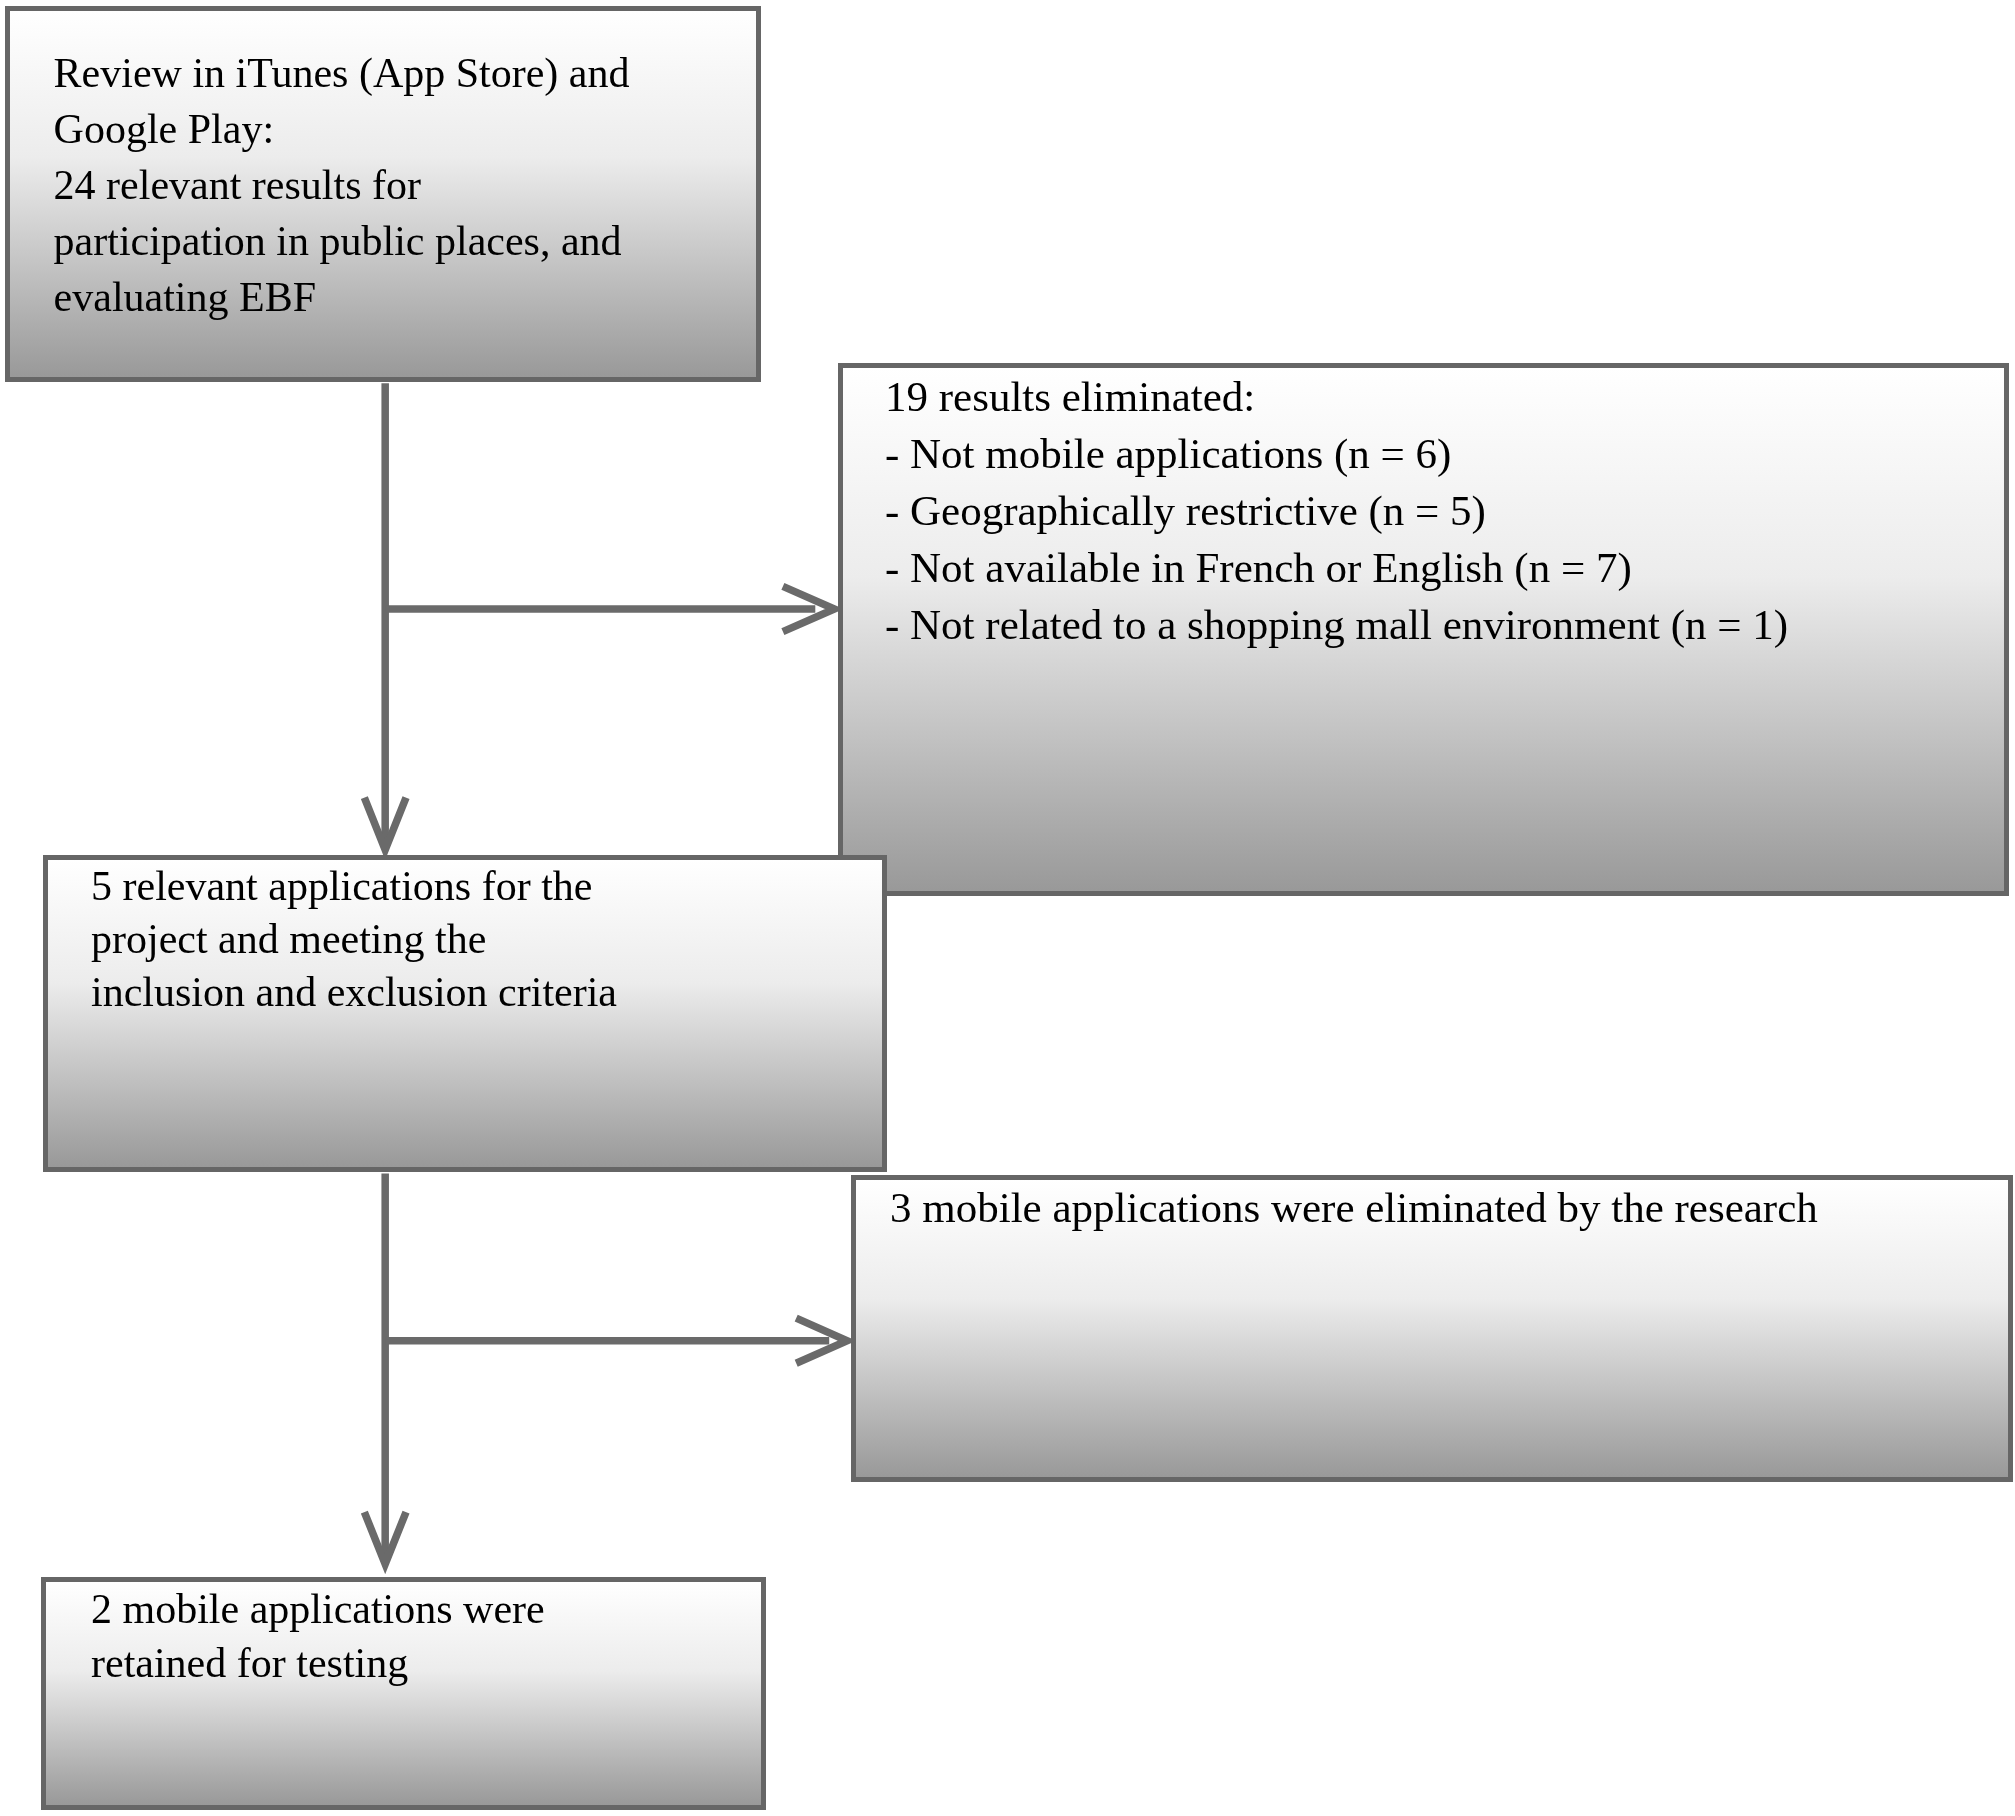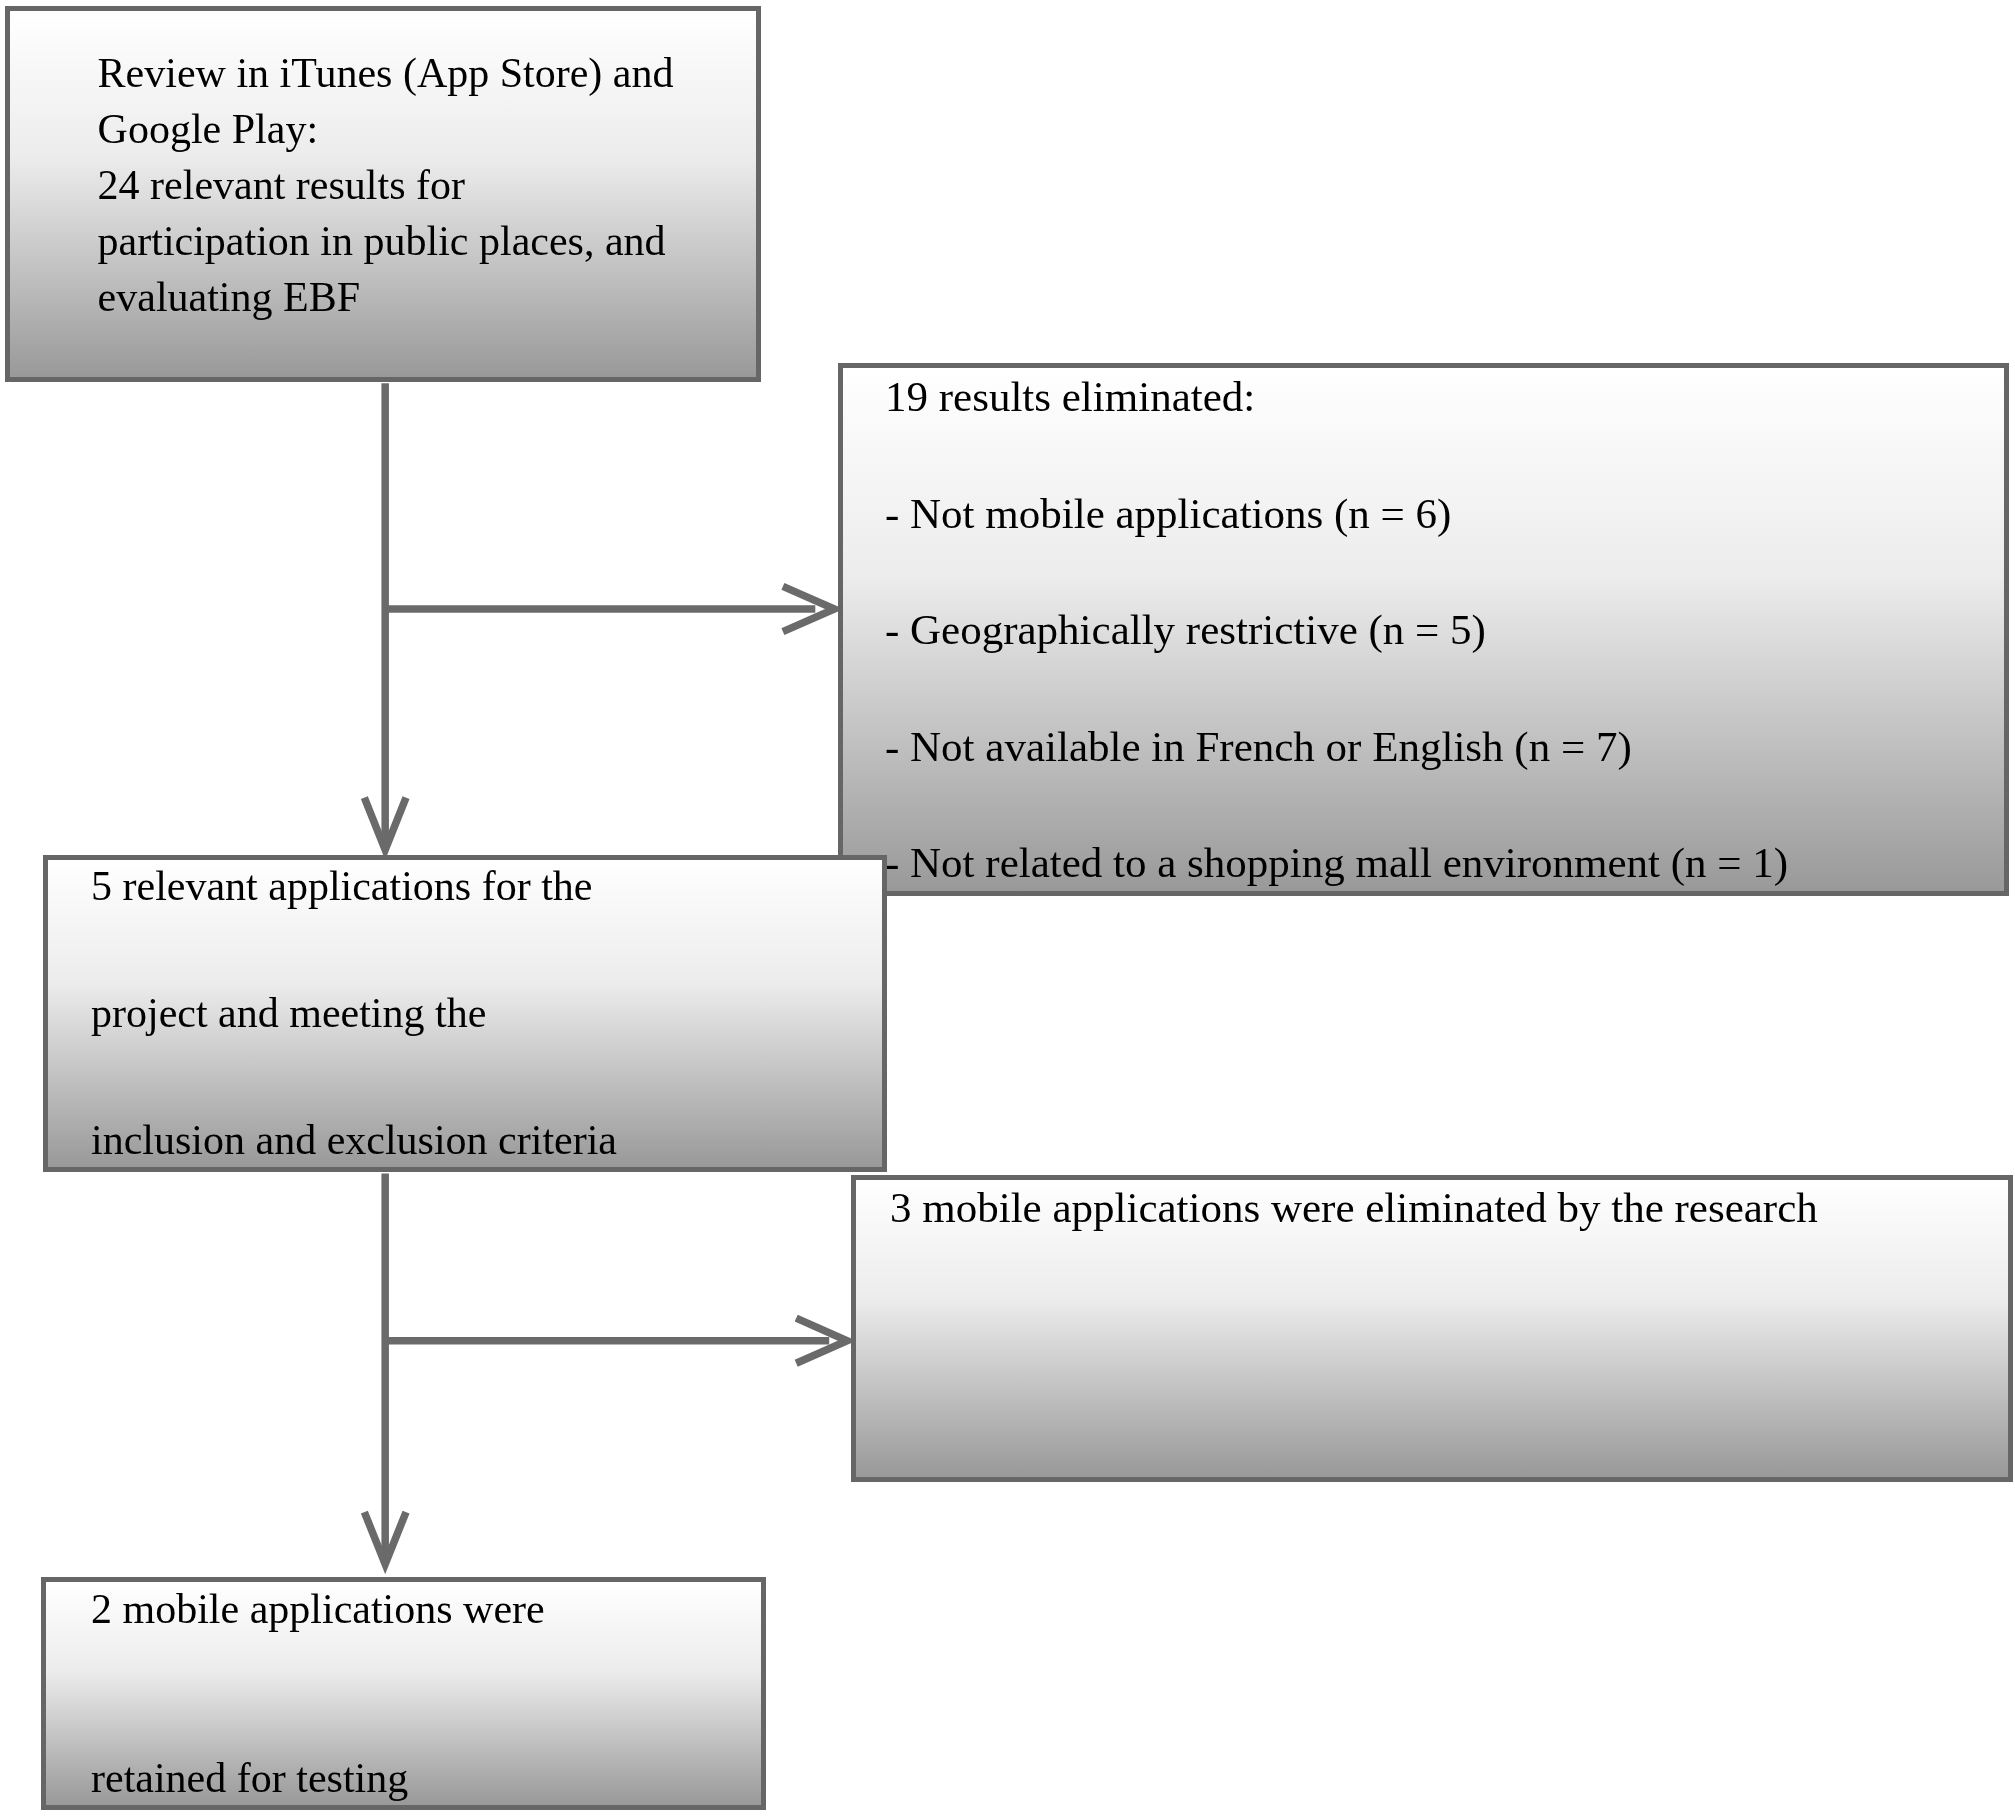--- a/index.html
+++ b/index.html
@@ -19,22 +19,22 @@
     font-family:"Liberation Serif","DejaVu Serif",serif;
     color:var(--text);
   }
   #canvas{ position:relative; width:2015px; height:1816px; overflow:hidden; background:var(--bg); }
 
   .box{
     position:absolute;
     border:5.2px solid var(--border);
     background:linear-gradient(180deg, var(--grad-top) 0%, var(--grad-mid) 40%, var(--grad-bottom) 100%);
   }
-  .lines{ display:flex; flex-direction:column; justify-content:space-between; height:100%; }
-  .lines.top{ justify-content:flex-start;margin-left:44px; }
+  .lines{ display:flex; flex-direction:column; justify-content:flex-start; height:100%; }
+  .lines.top{ justify-content:flex-start; }
   .ln{ display:block; white-space:nowrap; }
 
   
   #box-review{ left:4.6px; top:5.8px; width:756px; height:376px; }
   #box-review .lines{ padding:34px 11.6px 0 44px; font-size:42px; line-height:56px; }
 
   
   #box-eliminated19{ left:838px; top:363px; width:1171px; height:533px; }
   #box-eliminated19 .lines{ padding:0 11.6px 0 42px; font-size:43px; line-height:57px; }
 

